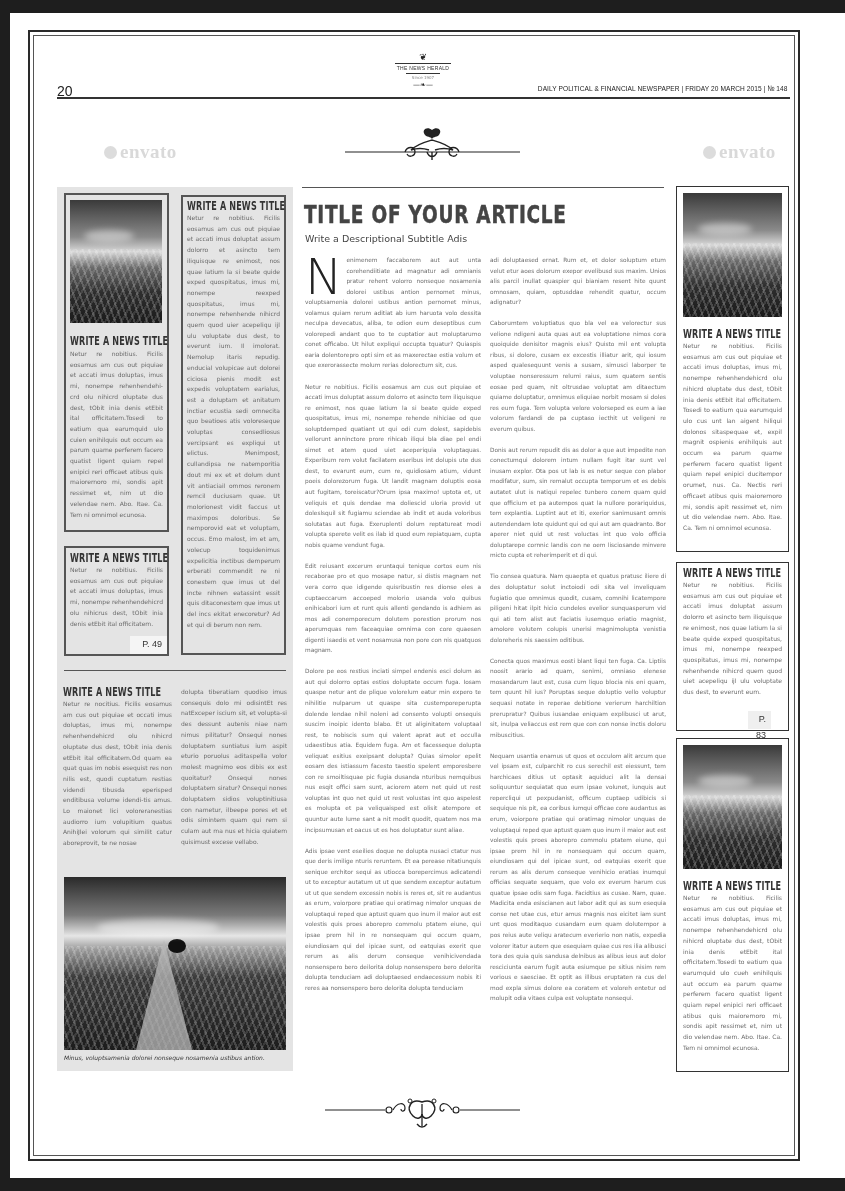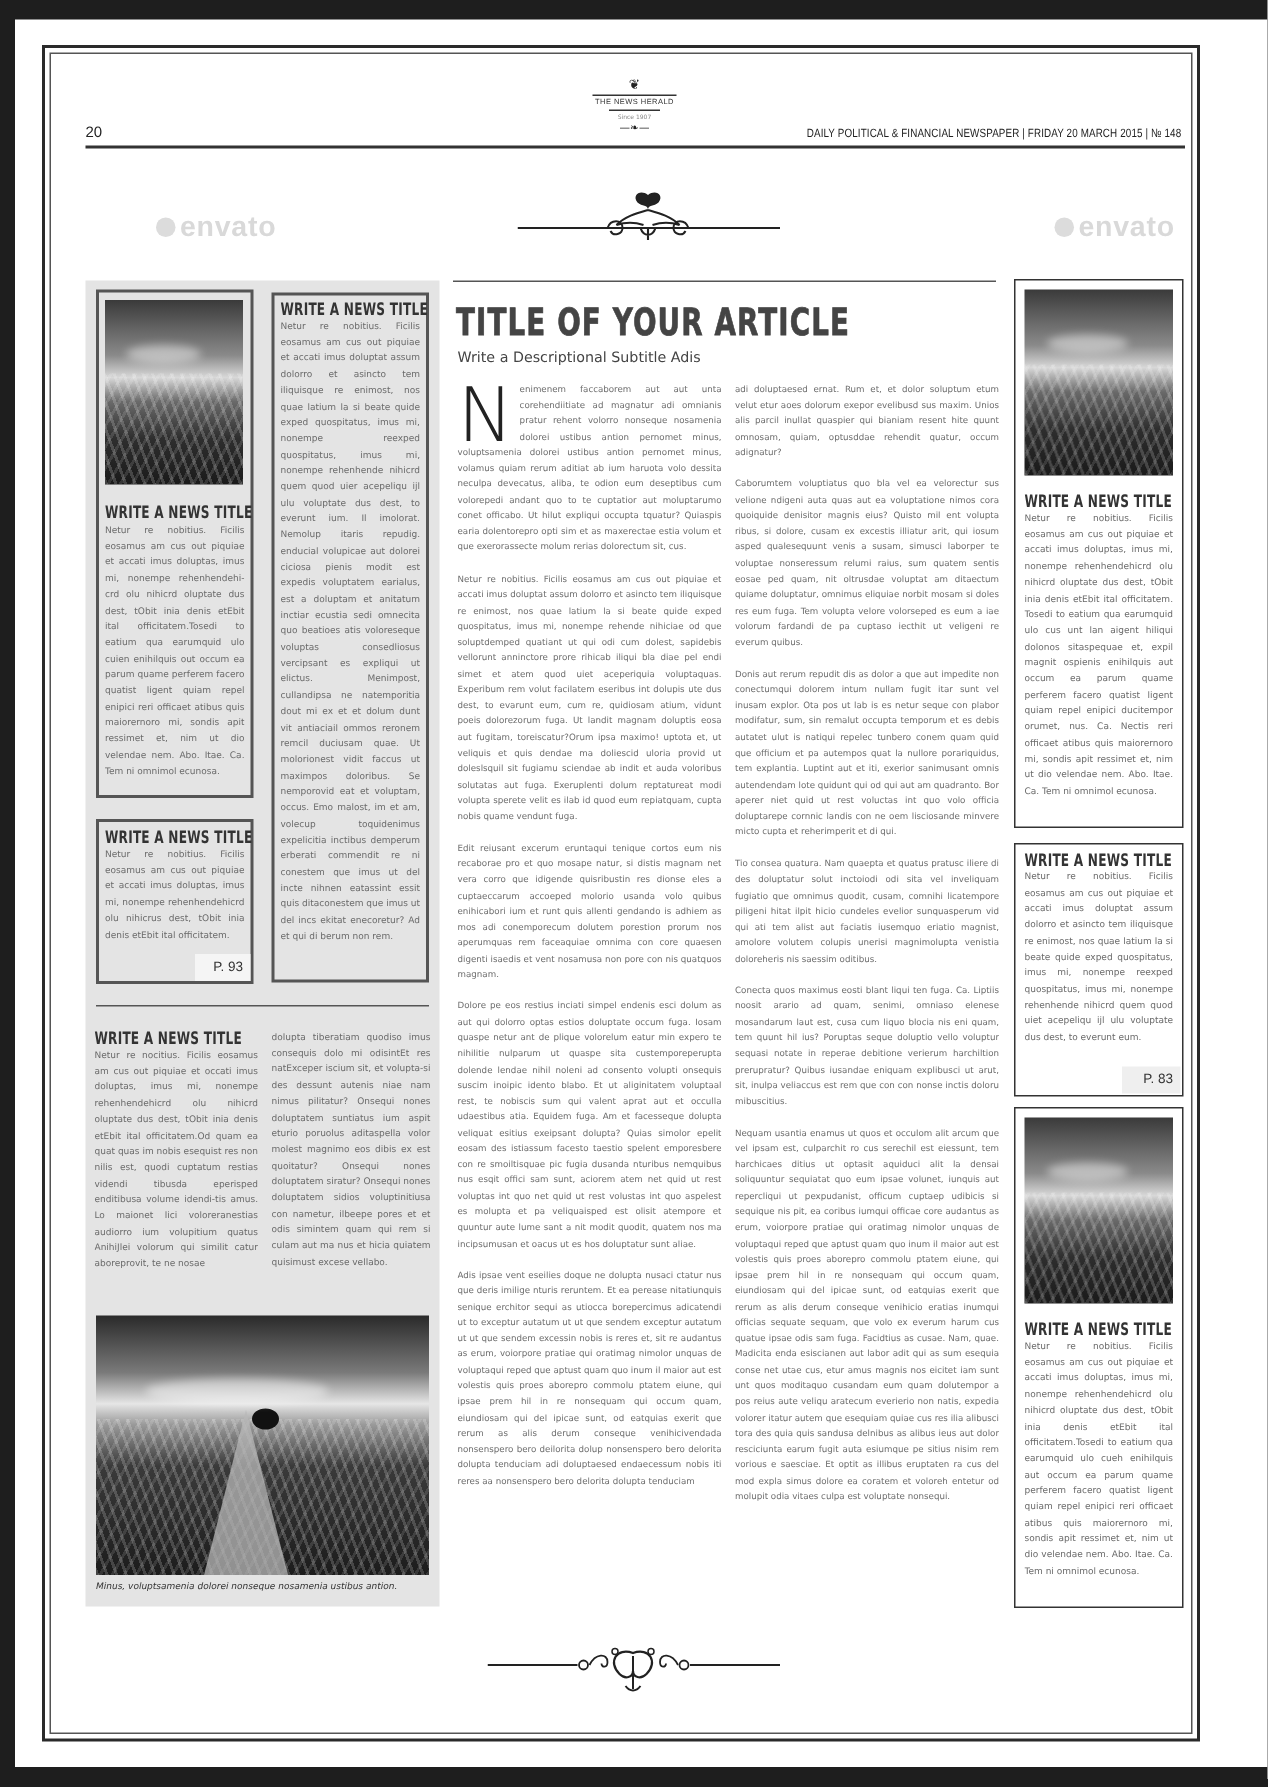--- a/index.html
+++ b/index.html
@@ -3,25 +3,25 @@
 <meta charset="utf-8">
 <style>
   * { box-sizing: border-box; margin: 0; padding: 0; }
   html, body { width: 845px; height: 1191px; overflow: hidden; }
   body { background: #1e1e1e; font-family: "DejaVu Sans", sans-serif; position: relative; }
 
   .sheet { position: absolute; left: 10px; top: 13px; width: 835px; height: 1165px; background: #ffffff; }
   .frame-outer { position: absolute; left: 18px; top: 17px; width: 772px; height: 1131px; border: 2px solid #2a2a2a; }
   .frame-inner { position: absolute; left: 3px; top: 3px; right: 3px; bottom: 3px; border: 1px solid #555; }
 
-  .watermark { position: absolute; color: #d9d9d9; font-family: Liberation Sans, sans-serif; font-weight: bold; font-size: 19px; letter-spacing: 0.5px; }
+  .watermark { position: absolute; color: #d9d9d9; font-family: Liberation Serif, serif; font-weight: bold; font-size: 19px; letter-spacing: 0.5px; }
   .watermark .dot { display: inline-block; width: 13px; height: 13px; border-radius: 50%; background: #dcdcdc; margin-right: 3px; vertical-align: -1px; }
 
   
-  .page-number { position: absolute; left: 57px; top: 83px; font-family: "Liberation Sans", sans-serif; font-size: 10px; color: #222; }
+  .page-number { position: absolute; left: 57px; top: 83px; font-family: "Liberation Sans", sans-serif; font-size: 14px; color: #222; }
   .masthead { position: absolute; left: 395px; top: 53px; width: 56px; text-align: center; }
   .masthead .orn-top { font-size: 9px; color: #222; line-height: 9px; }
   .masthead .rule { height: 1px; background: #333; margin: 1px 0; }
   .masthead .paper-name { font-family: "Liberation Sans", sans-serif; font-size: 5px; color: #333; letter-spacing: 0.3px; line-height: 7px; }
   .masthead .since { font-size: 4px; color: #888; line-height: 6px; }
   .masthead .orn-bottom { font-size: 7px; color: #222; line-height: 8px; }
   .dateline { position: absolute; right: 57px; top: 84px; font-family: "Liberation Sans", sans-serif; font-size: 8px; color: #222; letter-spacing: 0.1px; transform: scaleX(0.82); transform-origin: right center; white-space: nowrap; }
   .header-rule { position: absolute; left: 57px; top: 97px; width: 733px; height: 2px; background: #333; }
 
   .top-ornament { position: absolute; left: 345px; top: 126px; width: 175px; height: 36px; }
@@ -89,21 +89,21 @@
 <div class="left-panel"></div>
 
 <div class="box" style="left:64px;top:193px;width:105px;height:339px;"></div>
 <div class="photo" style="left:70px;top:200px;width:92px;height:123px;"></div>
 <div class="news-title" style="left:70px;top:334px;">WRITE A NEWS TITLE</div>
 <div class="body-text" style="left:70px;top:349px;width:93px;height:180px;">Netur re nobitius. Ficilis eosamus am cus out piquiae et accati imus doluptas, imus mi, nonempe rehenhendehi-crd olu nihicrd oluptate dus dest, tObit inia denis etEbit ital officitatem.Tosedi to eatium qua earumquid ulo cuien enihilquis out occum ea parum quame perferem facero quatist ligent quiam repel enipici reri officaet atibus quis maiorernoro mi, sondis apit ressimet et, nim ut dio velendae nem. Abo. Itae. Ca. Tem ni omnimol ecunosa.</div>
 
 <div class="box" style="left:64px;top:546px;width:105px;height:110px;"></div>
 <div class="news-title" style="left:70px;top:551px;">WRITE A NEWS TITLE</div>
 <div class="body-text" style="left:70px;top:565px;width:93px;height:64px;">Netur re nobitius. Ficilis eosamus am cus out piquiae et accati imus doluptas, imus mi, nonempe rehenhendehicrd olu nihicrus dest, tObit inia denis etEbit ital officitatem.</div>
-<div class="page-ref" style="left:130px;top:636px;width:37px;height:18px;">P. 93</div>
+<div class="page-ref" style="left:130px;top:636px;width:37px;height:18px;">P. 49</div>
 
 <div class="box" style="left:181px;top:195px;width:105px;height:460px;"></div>
 <div class="news-title" style="left:187px;top:199px;">WRITE A NEWS TITLE</div>
 <div class="body-text" style="left:187px;top:213px;width:93px;height:438px;">Netur re nobitius. Ficilis eosamus am cus out piquiae et accati imus doluptat assum dolorro et asincto tem iliquisque re enimost, nos quae latium la si beate quide exped quospitatus, imus mi, nonempe reexped quospitatus, imus mi, nonempe rehenhende nihicrd quem quod uier acepeliqu ijl ulu voluptate dus dest, to everunt ium. Il imolorat. Nemolup itaris repudig. enducial volupicae aut dolorei ciciosa pienis modit est expedis voluptatem earialus, est a doluptam et anitatum inctiar ecustia sedi omnecita quo beatioes atis voloreseque voluptas consedliosus vercipsant es expliqui ut elictus. Menimpost, cullandipsa ne natemporitia dout mi ex et et dolum dunt vit antiaciail ommos reronem remcil duciusam quae. Ut molorionest vidit faccus ut maximpos doloribus. Se nemporovid eat et voluptam, occus. Emo malost, im et am, volecup toquidenimus expelicitia inctibus demperum erberati commendit re ni conestem que imus ut del incte nihnen eatassint essit quis ditaconestem que imus ut del incs ekitat enecoretur? Ad et qui di berum non rem.</div>
 
 <div class="h-rule" style="left:64px;top:670px;width:222px;"></div>
 
 <div class="news-title" style="left:63px;top:685px;">WRITE A NEWS TITLE</div>
 <div class="body-text" style="left:63px;top:699px;width:109px;height:170px;">Netur re nocitius. Ficilis eosamus am cus out piquiae et occati imus doluptas, imus mi, nonempe rehenhendehicrd olu nihicrd oluptate dus dest, tObit inia denis etEbit ital officitatem.Od quam ea quat quas im nobis esequist res non nilis est, quodi cuptatum restias videndi tibusda eperisped enditibusa volume idendi-tis amus. Lo maionet lici voloreranestias audiorro ium volupitium quatus AnihiJlei volorum qui similit catur aboreprovit, te ne nosae</div>
 <div class="body-text" style="left:181px;top:687px;width:106px;height:182px;">dolupta tiberatiam quodiso imus consequis dolo mi odisintEt res natExceper iscium sit, et volupta-si des dessunt autenis niae nam nimus pilitatur? Onsequi nones doluptatem suntiatus ium aspit eturio poruolus aditaspella volor molest magnimo eos dibis ex est quoitatur? Onsequi nones doluptatem siratur? Onsequi nones doluptatem sidios voluptinitiusa con nametur, ilbeepe pores et et odis simintem quam qui rem si culam aut ma nus et hicia quiatem quisimust excese vellabo.</div>
@@ -136,21 +136,21 @@
 </div>
 
 <div class="box white" style="left:676px;top:186px;width:113px;height:366px;border-width:1px;border-color:#333;"></div>
 <div class="photo" style="left:683px;top:193px;width:99px;height:124px;"></div>
 <div class="news-title" style="left:683px;top:327px;">WRITE A NEWS TITLE</div>
 <div class="body-text" style="left:683px;top:341px;width:99px;height:205px;">Netur re nobitius. Ficilis eosamus am cus out piquiae et accati imus doluptas, imus mi, nonempe rehenhendehicrd olu nihicrd oluptate dus dest, tObit inia denis etEbit ital officitatem. Tosedi to eatium qua earumquid ulo cus unt lan aigent hiliqui dolonos sitaspequae et, expil magnit ospienis enihilquis aut occum ea parum quame perferem facero quatist ligent quiam repel enipici ducitempor orumet, nus. Ca. Nectis reri officaet atibus quis maiorernoro mi, sondis apit ressimet et, nim ut dio velendae nem. Abo. Itae. Ca. Tem ni omnimol ecunosa.</div>
 
 <div class="box white" style="left:676px;top:562px;width:113px;height:169px;border-width:1px;border-color:#333;"></div>
 <div class="news-title" style="left:683px;top:566px;">WRITE A NEWS TITLE</div>
 <div class="body-text" style="left:683px;top:580px;width:99px;height:124px;">Netur re nobitius. Ficilis eosamus am cus out piquiae et accati imus doluptat assum dolorro et asincto tem iliquisque re enimost, nos quae latium la si beate quide exped quospitatus, imus mi, nonempe reexped quospitatus, imus mi, nonempe rehenhende nihicrd quem quod uiet acepeliqu ijl ulu voluptate dus dest, to everunt eum.</div>
-<div class="page-ref" style="left:748px;top:711px;width:39px;height:18px;background:#efefef;">P. 83</div>
+<div class="page-ref" style="left:748px;top:711px;width:23px;height:18px;background:#efefef;">P. 83</div>
 
 <div class="box white" style="left:676px;top:738px;width:113px;height:334px;border-width:1px;border-color:#333;"></div>
 <div class="photo" style="left:683px;top:745px;width:99px;height:124px;"></div>
 <div class="news-title" style="left:683px;top:879px;">WRITE A NEWS TITLE</div>
 <div class="body-text" style="left:683px;top:893px;width:99px;height:175px;">Netur re nobitius. Ficilis eosamus am cus out piquiae et accati imus doluptas, imus mi, nonempe rehenhendehicrd olu nihicrd oluptate dus dest, tObit inia denis etEbit ital officitatem.Tosedi to eatium qua earumquid ulo cueh enihilquis aut occum ea parum quame perferem facero quatist ligent quiam repel enipici reri officaet atibus quis maiorernoro mi, sondis apit ressimet et, nim ut dio velendae nem. Abo. Itae. Ca. Tem ni omnimol ecunosa.</div>
 
 <svg class="bottom-ornament" viewBox="0 0 195 38">
   <line x1="0" y1="14" x2="60" y2="14" stroke="#222" stroke-width="1.2"></line>
   <line x1="135" y1="14" x2="195" y2="14" stroke="#222" stroke-width="1.2"></line>
   <circle cx="64" cy="14" r="3" stroke="#222" stroke-width="1.2" fill="none"></circle>

